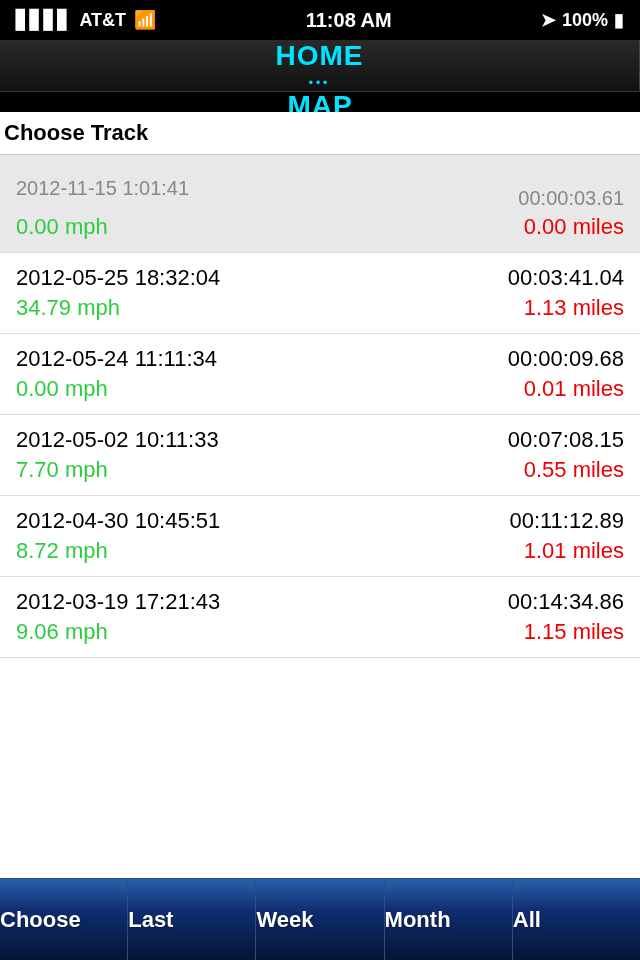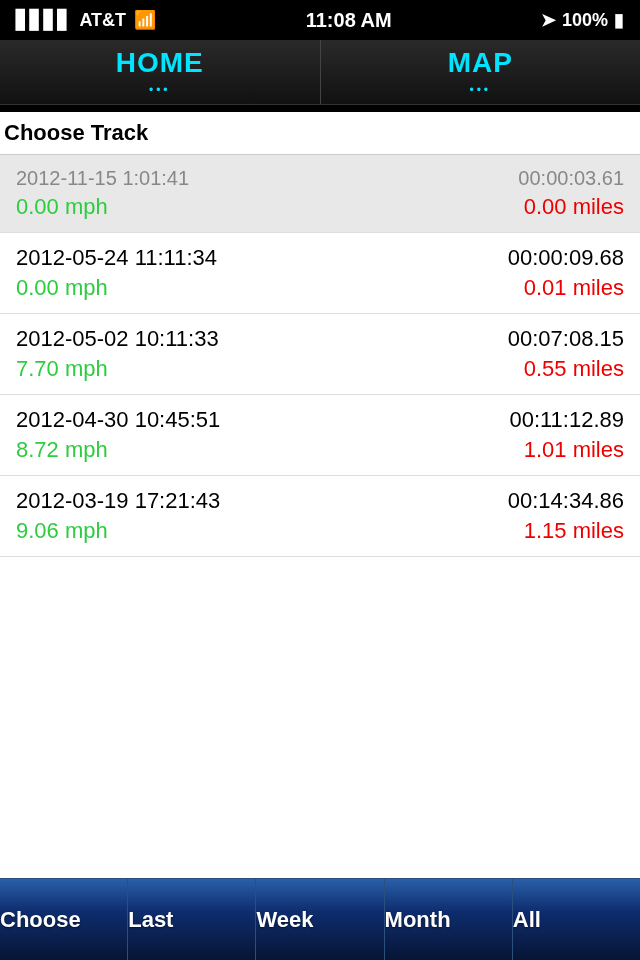--- a/index.html
+++ b/index.html
@@ -24,23 +24,24 @@
       font-size: 18px;
       font-weight: 600;
     }
     .status-left { display: flex; align-items: center; gap: 8px; }
     .status-center { font-size: 20px; font-weight: 600; }
     .status-right { display: flex; align-items: center; gap: 6px; }
 
     
     #nav-tabs {
       display: flex;
-      height: 65px;
+      height: 52px;
       background: linear-gradient(180deg, #2a2a2a 0%, #111 100%);
       border-bottom: 1px solid #333;
+      flex-direction: column;
     }
     .nav-tab {
       flex: 1;
       display: flex;
       flex-direction: column;
       align-items: center;
       justify-content: center;
       cursor: pointer;
       position: relative;
     }
@@ -183,28 +184,38 @@
 
   <div id="choose-track-header">
     <span>Choose Track</span>
   </div>
 
   <div id="tracks-list">
 
     <div class="track-item" style="background:#e8e8e8;">
       <div class="track-row-top">
         <span class="track-date" style="color:#888; font-size:20px;">2012-11-15 1:01:41</span>
-        <span class="track-duration" style="color:#888; font-size:20px;">00:00:03.61</span>
+        <span class="track-duration" style="color:#888; font-size:20px;margin-top:20px;">00:00:03.61</span>
       </div>
       <div class="track-row-bottom">
         <span class="track-speed">0.00 mph</span>
         <span class="track-distance">0.00 miles</span>
       </div>
     </div>
 
+    <div class="track-item">
+      <div class="track-row-top">
+        <span class="track-date">2012-05-25 18:32:04</span>
+        <span class="track-duration">00:03:41.04</span>
+      </div>
+      <div class="track-row-bottom">
+        <span class="track-speed">34.79 mph</span>
+        <span class="track-distance">1.13 miles</span>
+      </div>
+    </div>
 
     <div class="track-item">
       <div class="track-row-top">
         <span class="track-date">2012-05-24 11:11:34</span>
         <span class="track-duration">00:00:09.68</span>
       </div>
       <div class="track-row-bottom">
         <span class="track-speed">0.00 mph</span>
         <span class="track-distance">0.01 miles</span>
       </div>

